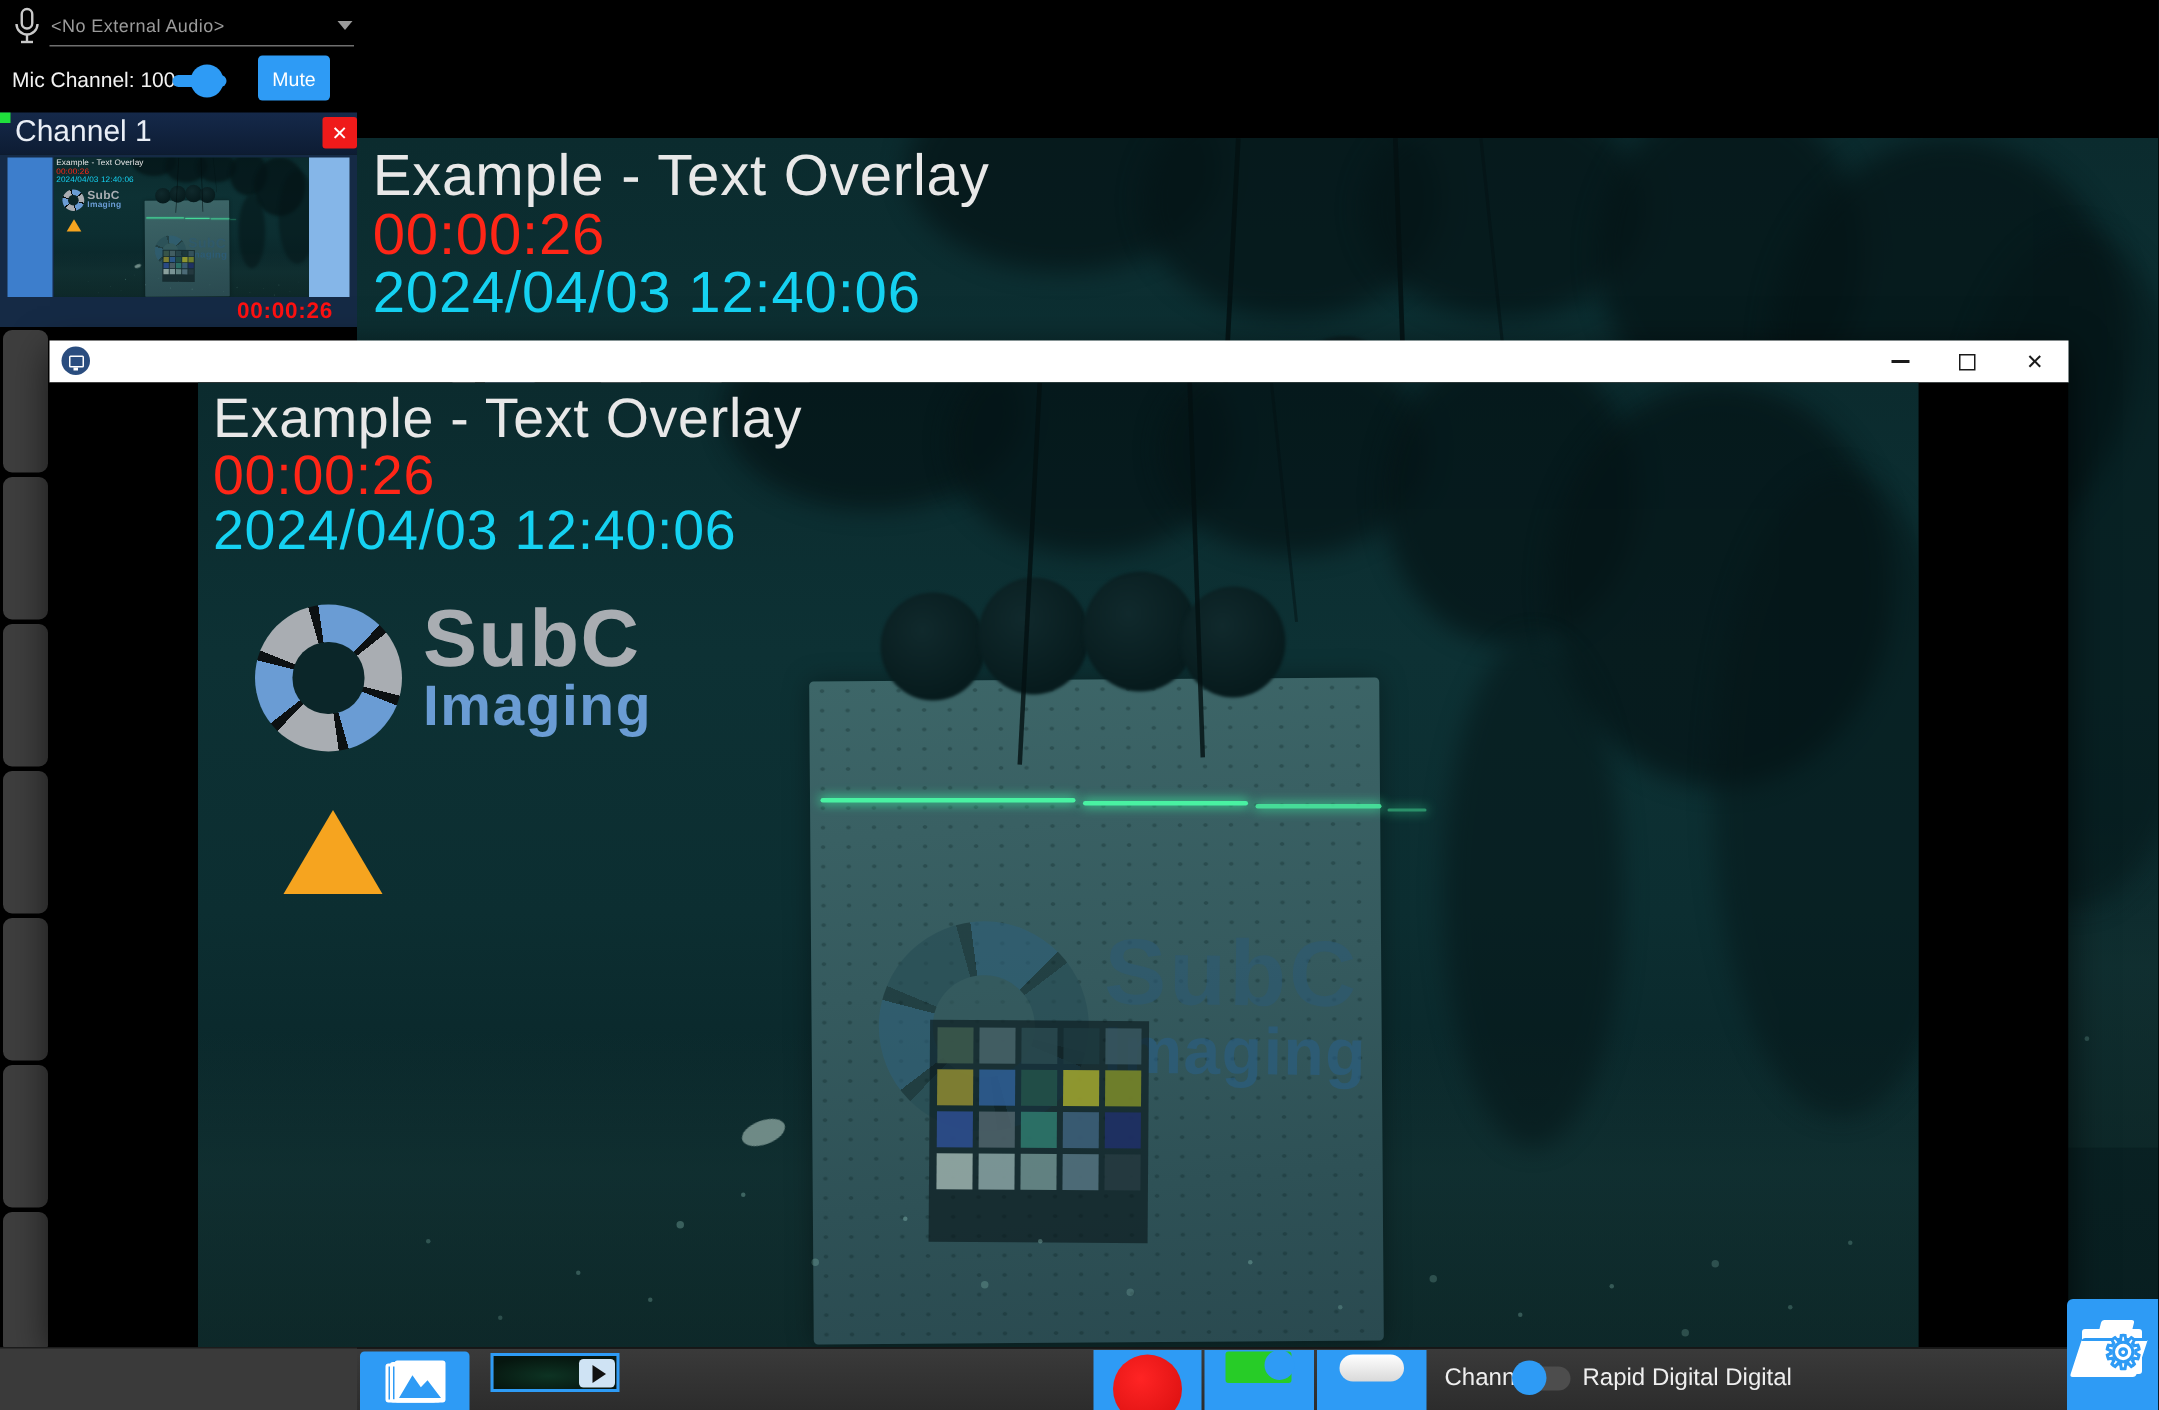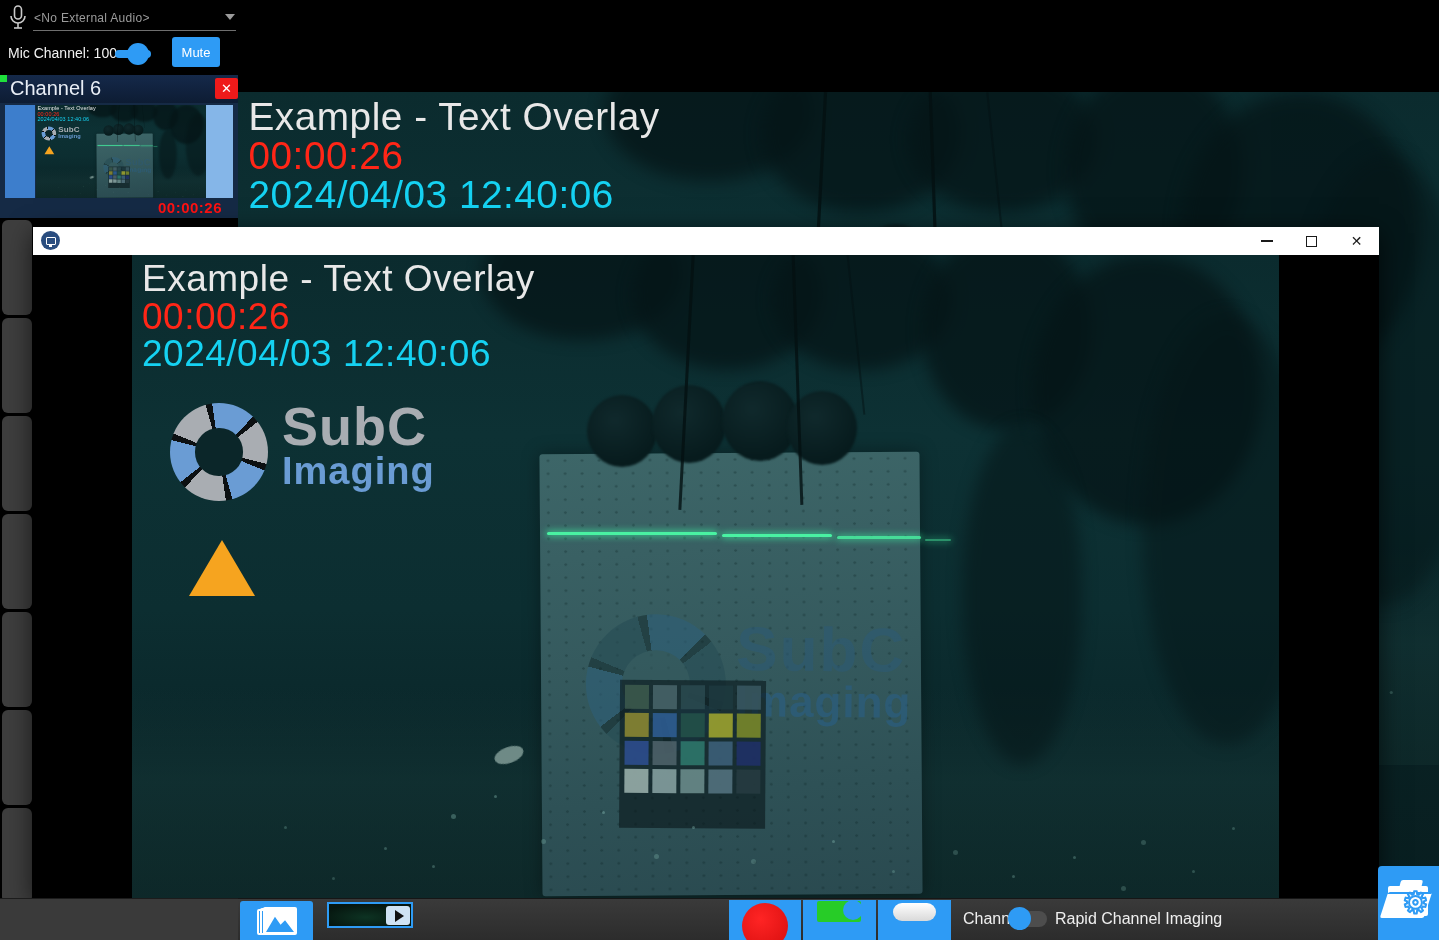--- a/index.html
+++ b/index.html
@@ -281,21 +281,21 @@
       <div class="mic-vol-label">
         <span>Mic Channel:</span> <span>100</span>
       </div>
       <div class="vol-slider-track"></div>
       <div class="vol-slider-knob"></div>
       <div class="mute-btn">Mute</div>
     </div>
 
     <div class="channel-header"></div>
     <div class="status-dot"></div>
-    <div class="channel-title">Channel 6</div>
+    <div class="channel-title">Channel 1</div>
     <div class="channel-close">✕</div>
 
     <div class="thumb-panel"></div>
     <div class="sel-bar-left"></div>
     <div class="sel-bar-right"></div>
     <div class="thumb-scene-wrap scene-mount">
   <div class="scene">
     <div class="seafloor"></div>
     <div class="board">
       <div class="board-speckle"></div>
@@ -492,21 +492,21 @@
       </div>
     </div>
     <div class="bar-btn" id="still-btn">
       <div class="still-pill"></div>
     </div>
     <div class="single-label">Channel</div>
     <div class="toggle">
       <div class="toggle-track"></div>
       <div class="toggle-knob"></div>
     </div>
-    <div class="rapid-label">Rapid Channel Imaging</div>
+    <div class="rapid-label">Rapid Digital Digital</div>
   </div>
 
   <div id="folder-btn">
     <div class="folder-ico">
       <div class="folder-tab"></div>
       <div class="folder-back"></div>
       <div class="folder-front"></div>
       <div class="folder-gear">⚙</div>
     </div>
   </div>

